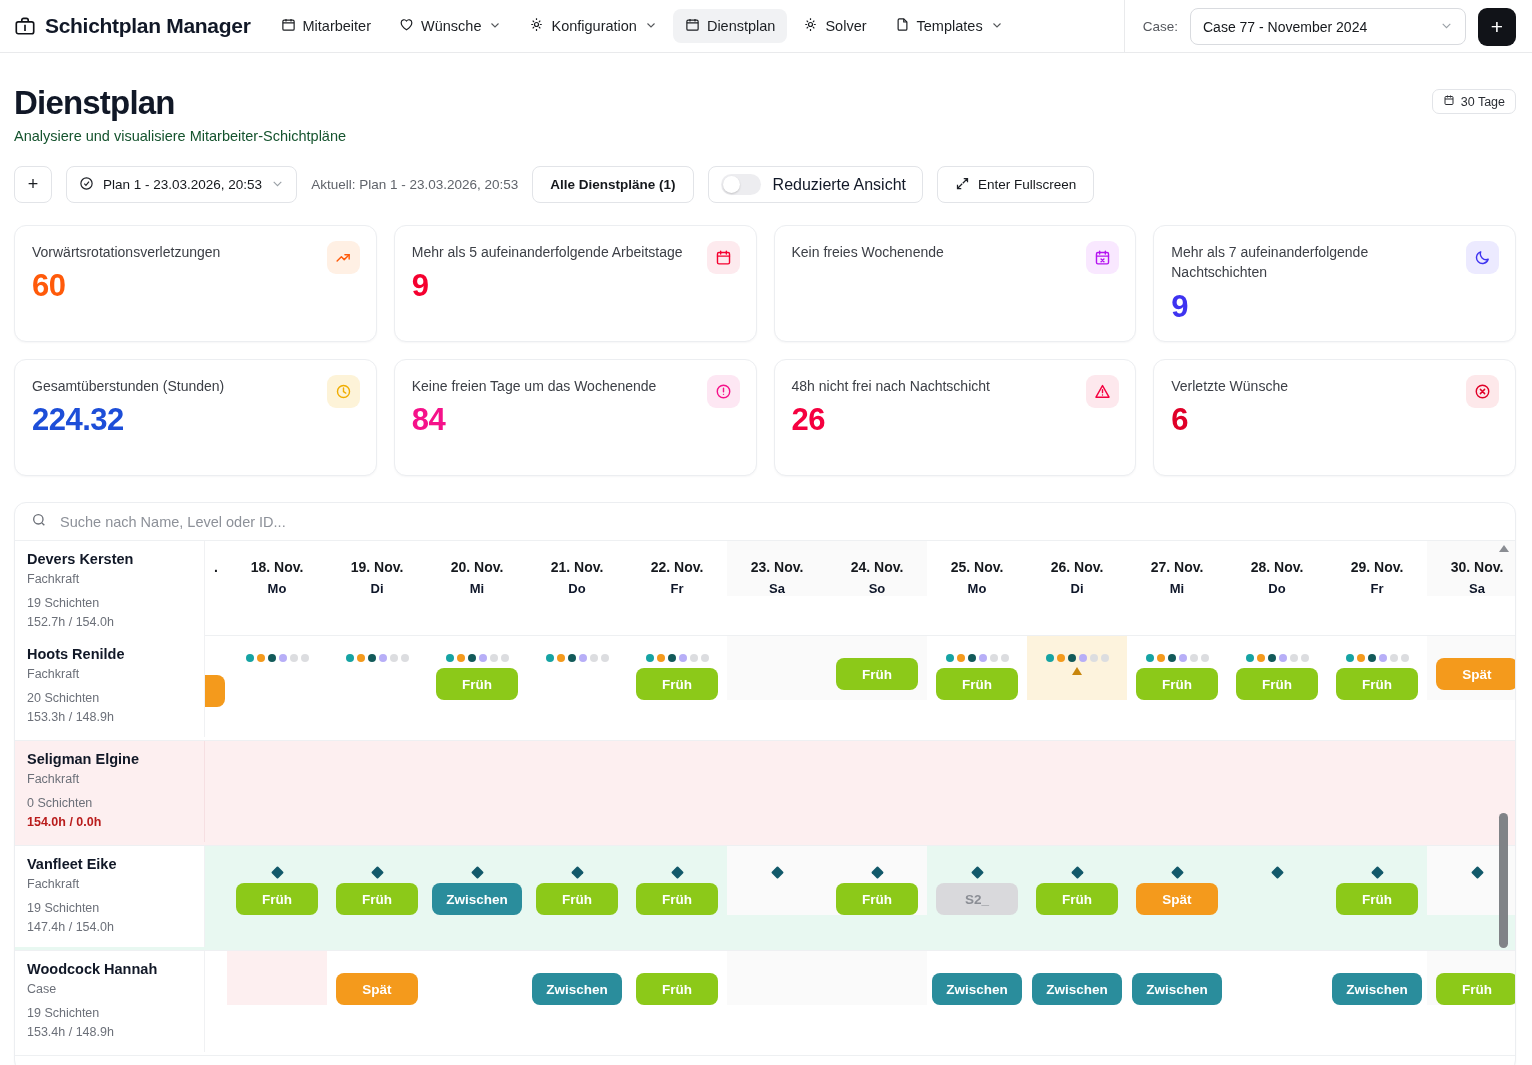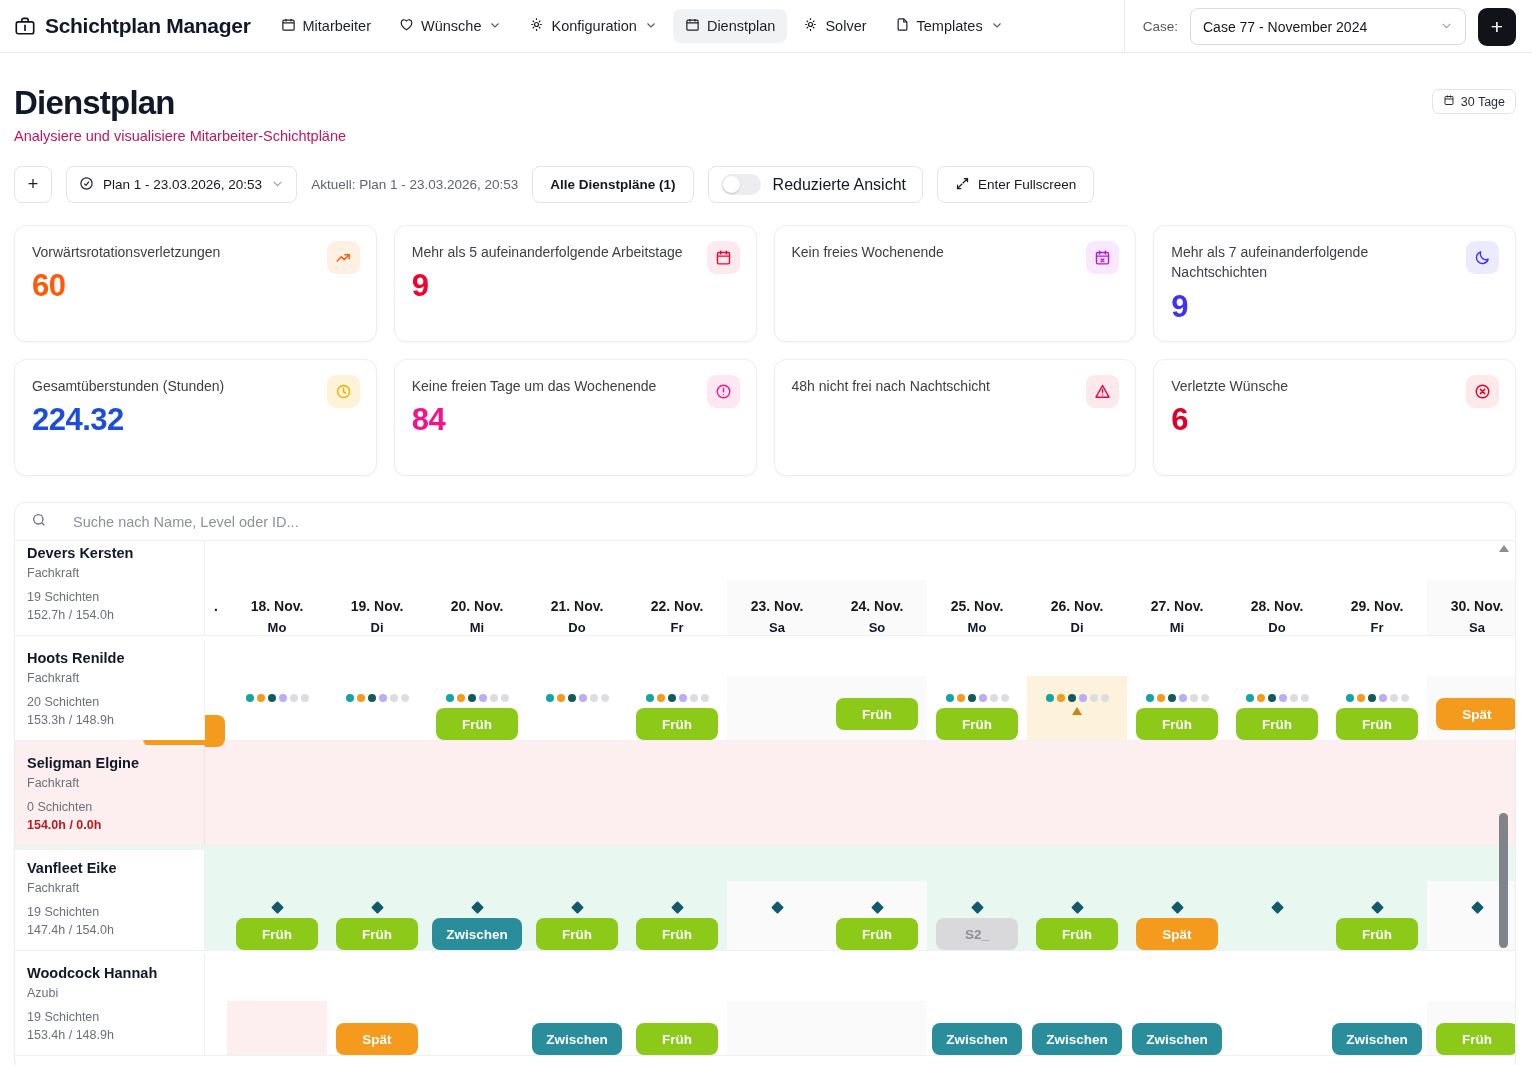--- a/index.html
+++ b/index.html
@@ -55,21 +55,21 @@
   .addbtn {
     width: 38px; height: 38px; border-radius: 9px;
     background: #111318; color: #fff;
     display: flex; align-items: center; justify-content: center;
     font-size: 21px; font-weight: 300; cursor: pointer;
   }
 
   
   .pagehead { padding: 31px 16px 0 14px; position: relative; }
   .pagetitle { font-size: 33px; font-weight: 700; letter-spacing: -0.8px; }
-  .pagesub { font-size: 14.5px; color: #be185d; margin-top: 6px; }
+  .pagesub { font-size: 14.5px; color: #14532d; margin-top: 6px; }
   .daysbadge {
     position: absolute; right: 16px; top: 36px;
     display: flex; align-items: center; gap: 6px;
     border: 1px solid #e2e4e8; border-radius: 7px;
     padding: 4px 10px; font-size: 12.5px; color: #2a2d33;
     background: #fff;
   }
 
   
   .toolbar {
@@ -138,34 +138,34 @@
   }
 
   
   .panel {
     margin: 26px 16px 0 14px;
     background: #fff; border: 1px solid #eceef1; border-radius: 12px;
     box-shadow: 0 1px 2px rgba(16,24,40,.04);
     height: 570px; overflow: hidden; position: relative;
   }
   .searchbar {
-    height: 38px; display: flex; align-items: center; gap: 26px;
+    height: 38px; display: flex; align-items: center; gap: 13px;
     padding: 0 16px; border-bottom: 1px solid #eef0f2;
   }
   .searchbar input {
     border: none; outline: none; font-size: 14.5px; color: #111827;
     width: 100%; font-family: "Liberation Sans", sans-serif;
     background: transparent;
   }
   .searchbar input::placeholder { color: #8d9199; }
 
   .grid-scroll { position: relative; height: 532px; overflow: hidden; }
   .grid { display: table; table-layout: fixed; border-collapse: collapse; }
 
-  .grow { display: flex; align-items: flex-end; border-bottom: 1px solid #eef0f2; }
+  .grow { display: flex; align-items: flex-start; border-bottom: 1px solid #eef0f2; }
   .namecell {
     width: 190px; min-width: 190px; flex: 0 0 190px;
     padding: 10px 12px 10px 12px;
     background: #fff; position: relative; z-index: 3;
     border-right: 1px solid #f0f1f3;
   }
   .namecell .nm { font-size: 14.5px; font-weight: 700; color: #111827; }
   .namecell .role { font-size: 12.5px; color: #6c7079; margin-top: 5px; }
   .namecell .meta { font-size: 12.5px; color: #6c7079; margin-top: 8px; line-height: 1.5; }
   .namecell .meta .bad { color: #b91c1c; font-weight: 700; }
@@ -448,20 +448,21 @@
       <div class="value" style="color:#f5128a">84</div>
       <div class="iconbox" style="background:#fde7f3">
         <svg width="17" height="17" viewBox="0 0 24 24" fill="none" stroke="#f5128a" stroke-width="2" stroke-linecap="round" stroke-linejoin="round">
           <circle cx="12" cy="12" r="8.8"></circle>
           <path d="M12 7.5v5M12 16h.01"></path>
         </svg>
       </div>
     </div>
     <div class="kpi">
       <div class="label">48h nicht frei nach Nachtschicht</div>
+      <div class="value" style="color:#f5003f">26</div>
       <div class="iconbox" style="background:#fde8ed">
         <svg width="17" height="17" viewBox="0 0 24 24" fill="none" stroke="#f5003f" stroke-width="2" stroke-linecap="round" stroke-linejoin="round">
           <path d="M12 3.6L21.2 20H2.8z"></path>
           <path d="M12 9.6v4M12 17h.01"></path>
         </svg>
       </div>
     </div>
     <div class="kpi">
       <div class="label">Verletzte Wünsche</div>
       <div class="value" style="color:#e00028">6</div>
@@ -767,21 +768,21 @@
               <div class="chip fruh">Früh</div>
             </div>
             <div class="daycell weekend">
               <div class="diamond"></div>
             </div>
           </div>
         </div>
         <div class="grow bodyrow">
           <div class="namecell">
      <div class="nm">Woodcock Hannah</div>
-     <div class="role">Azubi</div>
+     <div class="role">Case</div>
      <div class="meta">
        <div>19 Schichten</div>
        <div class="">153.4h / 148.9h</div>
      </div>
    </div>
           <div class="daysrow">
             <div class="daycell partial"></div>
             <div class="daycell pinkhl"></div>
             <div class="daycell">
               <div class="chip spat nudge">Spät</div>

